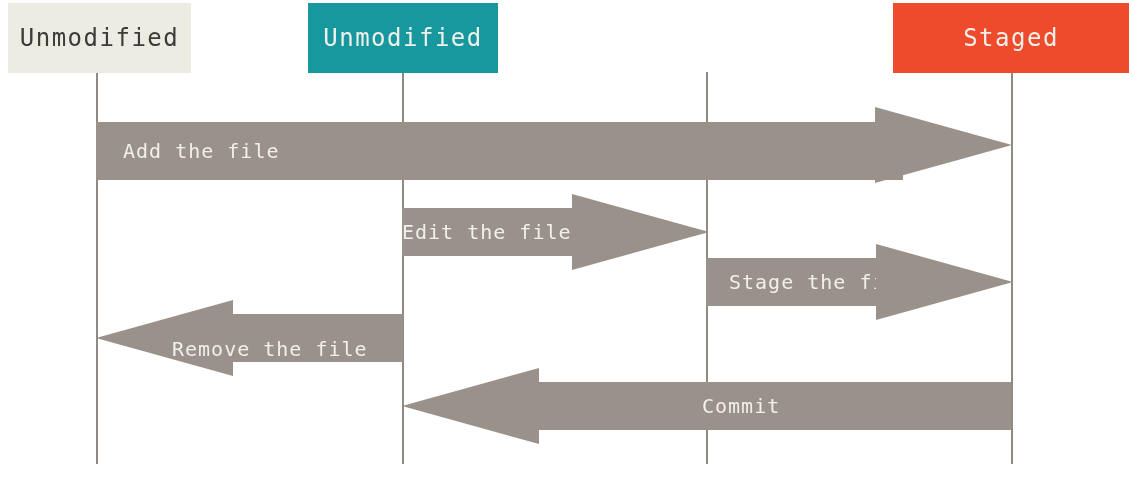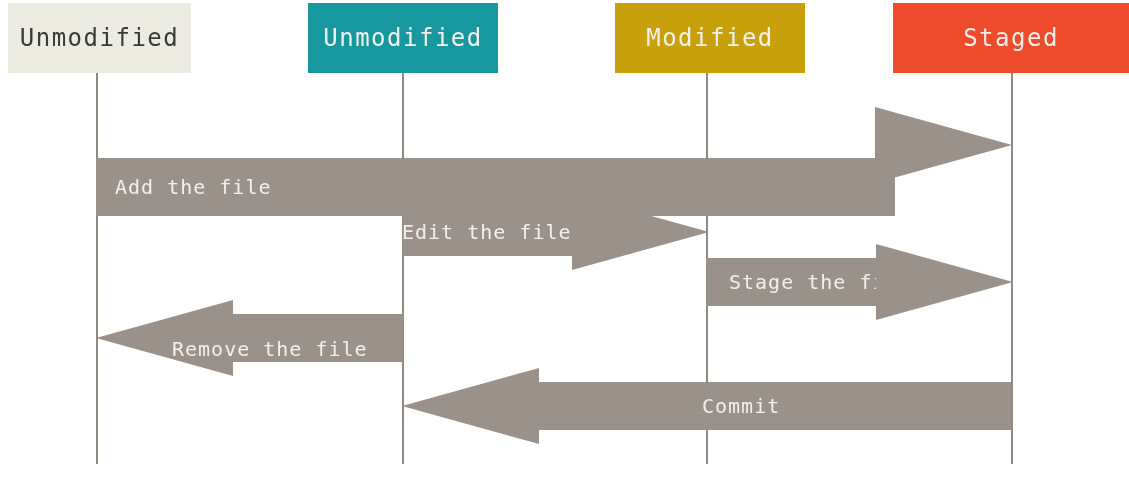--- a/index.html
+++ b/index.html
@@ -76,21 +76,21 @@
   }
   .float-label {
     position: absolute;
     display: flex;
     align-items: center;
     height: 48px;
     z-index: 4;
   }
 
   
-  .shaft-add   { left: 96px;  top: 122px; width: 780px; height: 58px; padding-left: 19px; margin-top: 36px; }
+  .shaft-add   { left: 96px;  top: 122px; width: 780px; height: 58px; padding-left: 27px; }
   .head-add    { left: 875px; top: 107px; }
   
   .shaft-edit  { left: 402px; top: 208px; width: 176px; height: 48px; }
   .head-edit   { left: 572px; top: 194px; }
   
   .shaft-stage { left: 706px; top: 258px; width: 176px; height: 48px; padding-left: 23px; }
   .head-stage  { left: 876px; top: 244px; }
   
   .shaft-remove { left: 228px; top: 314px; width: 175px; height: 48px; }
   .head-remove  { left: 96px;  top: 300px; }
@@ -108,23 +108,20 @@
   <div class="vline l1"></div>
   <div class="vline l2"></div>
   <div class="vline l3"></div>
   <div class="vline l4"></div>
 
   <div class="state-box state-untracked">
     <span>Unmodified</span>
   </div>
   <div class="state-box state-unmodified">
     <span>Unmodified</span>
-  </div>
-  <div class="state-box state-modified">
-    <span>Modified</span>
   </div>
   <div class="state-box state-staged">
     <span>Staged</span>
   </div>
 
   <div class="arrow-shaft shaft-add">
     <span class="arrow-label">Add the file</span>
   </div>
   <div class="arrow-head point-right head-add"></div>
 

